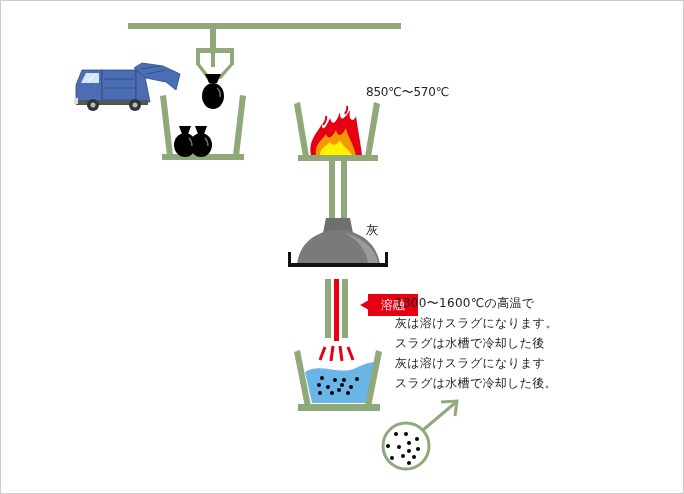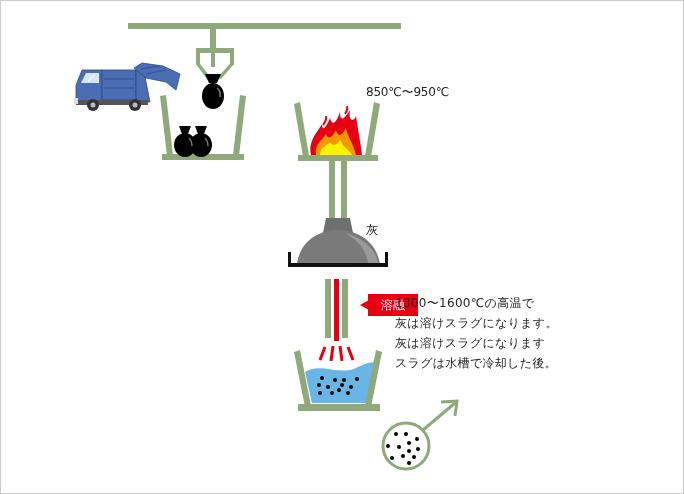--- a/index.html
+++ b/index.html
@@ -176,27 +176,28 @@
       <circle cx="418" cy="449" r="2"></circle>
         <circle cx="409" cy="451" r="2"></circle>
       <circle cx="392" cy="458" r="2"></circle>
         <circle cx="403" cy="456" r="2"></circle>
       <circle cx="414" cy="457" r="2"></circle>
         <circle cx="409" cy="463" r="2"></circle>
     </g>
   </g>
 </svg>
 
-<div class="label temp1">850℃〜950℃</div>
+<div class="label temp1">850℃〜570℃</div>
 <div class="label ash">灰</div>
 
 <div class="melt-tag">
   <div class="melt-arrow"></div>
   <div class="melt-box"></div>
   <div class="melt-text">溶融</div>
 </div>
 
 <div class="label desc">
   <div>1300〜1600℃の高温で</div>
   <div>灰は溶けスラグになります。</div>
+  <div>スラグは水槽で冷却した後</div>
   <div>灰は溶けスラグになります</div>
   <div>スラグは水槽で冷却した後。</div>
 </div>
 
 </body></html>

